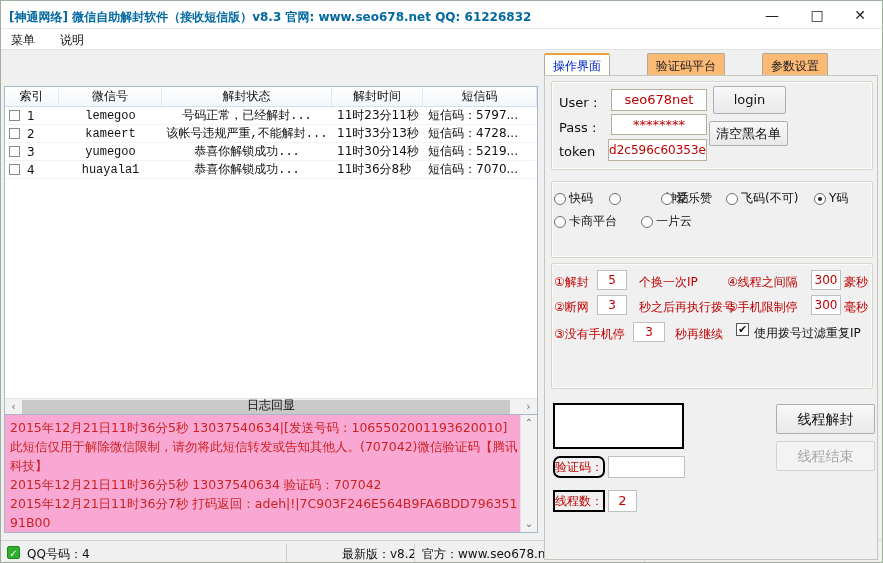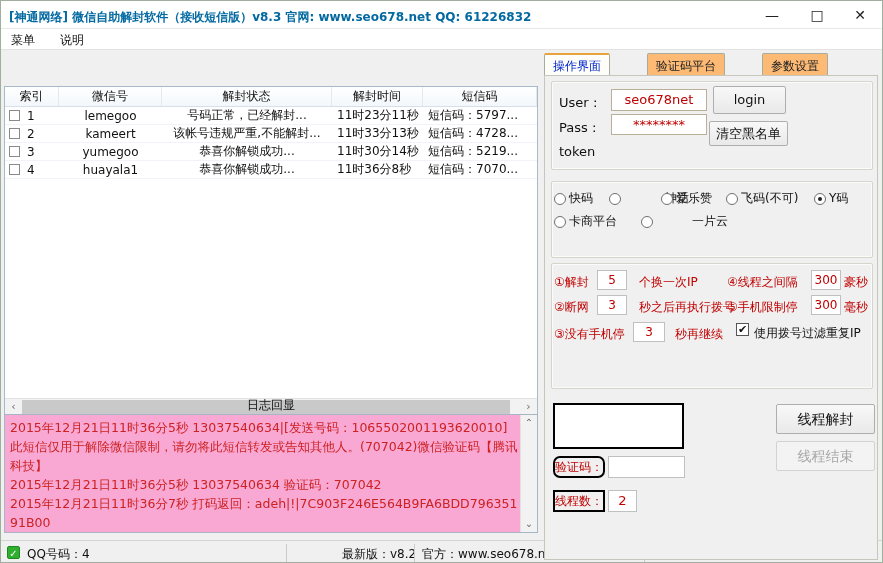--- a/index.html
+++ b/index.html
@@ -15,21 +15,21 @@
   .menu-item { display:inline-block; padding:3px 10px 0 10px; font-size:12px; color:#111; }
 
   
   .table { position:absolute; left:3px; top:57px; width:534px; height:330px; background:#fff; border:1px solid #a7bacc;margin-top:28px; }
   .thead { display:flex; height:20px; background:linear-gradient(#ffffff,#f3f7fb); border-bottom:1px solid #d6e0ea; }
   .th { display:flex; align-items:center; font-size:12px; color:#111; border-right:1px solid #e2e9f0; justify-content:center; }
   .c0{width:54px;} .c1{width:103px;} .c2{width:170px;} .c3{width:91px;} .c4{flex:1;}
   .tr { display:flex; height:18px; align-items:center; border-bottom:1px solid #f0f4f8; }
   .td { font-size:12px; color:#111; overflow:hidden; white-space:nowrap; }
   .td.c0 { display:flex; align-items:center; padding-left:4px; }
-  .td.c1, .td.c2 { text-align:center; }
+  .td.c1, .td.c2 { text-align:center;font-family:Liberation Mono, monospace; }
   .td.c1{display:flex;align-items:center;justify-content:center;}
   .td.c2{display:flex;align-items:center;justify-content:center;}
   .td.c3, .td.c4 { padding-left:5px; }
   .cb { width:11px; height:11px; border:1px solid #8a8a8a; background:#fff; margin-right:7px; display:inline-block; }
   .hscroll { position:absolute; left:0; bottom:0; width:100%; height:17px; background:#f2f2f2; border-top:1px solid #e2e2e2; }
   .hs-arrow { position:absolute; top:0; width:17px; height:16px; color:#6e6e6e; font-size:11px; text-align:center; line-height:16px; }
   .hs-left { left:0; } .hs-right { right:0; }
   .hs-thumb { position:absolute; left:17px; top:1px; width:488px; height:14px; background:#c9c9c9; }
 
   
@@ -203,20 +203,21 @@
     </div>
 
   <div class="groupbox g-login"></div>
   <span class="lbl" style="left:558px; top:93px;">User：</span>
   <div class="inputbox" style="left:610px; top:88px; width:96px; height:22px; line-height:20px;">seo678net</div>
   <div class="btn" style="left:712px; top:85px; width:73px; height:28px; line-height:26px;">login</div>
   <span class="lbl" style="left:558px; top:118px;">Pass：</span>
   <div class="inputbox" style="left:610px; top:113px; width:96px; height:21px; line-height:19px;">********</div>
   <div class="btn" style="left:708px; top:120px; width:79px; height:25px; line-height:23px;">清空黑名单</div>
   <span class="lbl" style="left:558px; top:143px;">token</span>
+  <div class="inputbox" style="left:607px; top:138px; width:99px; height:22px; line-height:20px; font-size:12px;">d2c596c60353e</div>
 
   <div class="groupbox g-radio"></div>
   <div></div>
   <div></div>
 
   <div class="groupbox g-set"></div>
   <span class="set-lbl" style="left:553px; top:273px;">①解封</span>
   <div class="set-input" style="left:596px; top:269px;">5</div>
   <span class="set-lbl" style="left:638px; top:273px;">个换一次IP</span>
   <span class="set-lbl" style="left:726px; top:273px;">④线程之间隔</span>
@@ -263,17 +264,17 @@
     <div class="radio-item" style="left: 813px; top: 189px;">
       <span class="radio">
         <span class="dot on"></span>
       </span>
       <span>Y码</span>
     </div>
     <div class="radio-item" style="left: 553px; top: 212px;">
       <span class="radio"></span>
       <span>卡商平台</span>
     </div>
-    <div class="radio-item" style="left: 640px; top: 212px; gap: 36px;">
+    <div class="radio-item" style="left: 640px; top: 212px;">
       <span class="radio"></span>
       <span>一片云</span>
     </div>
   </div>
 
 </body></html>

